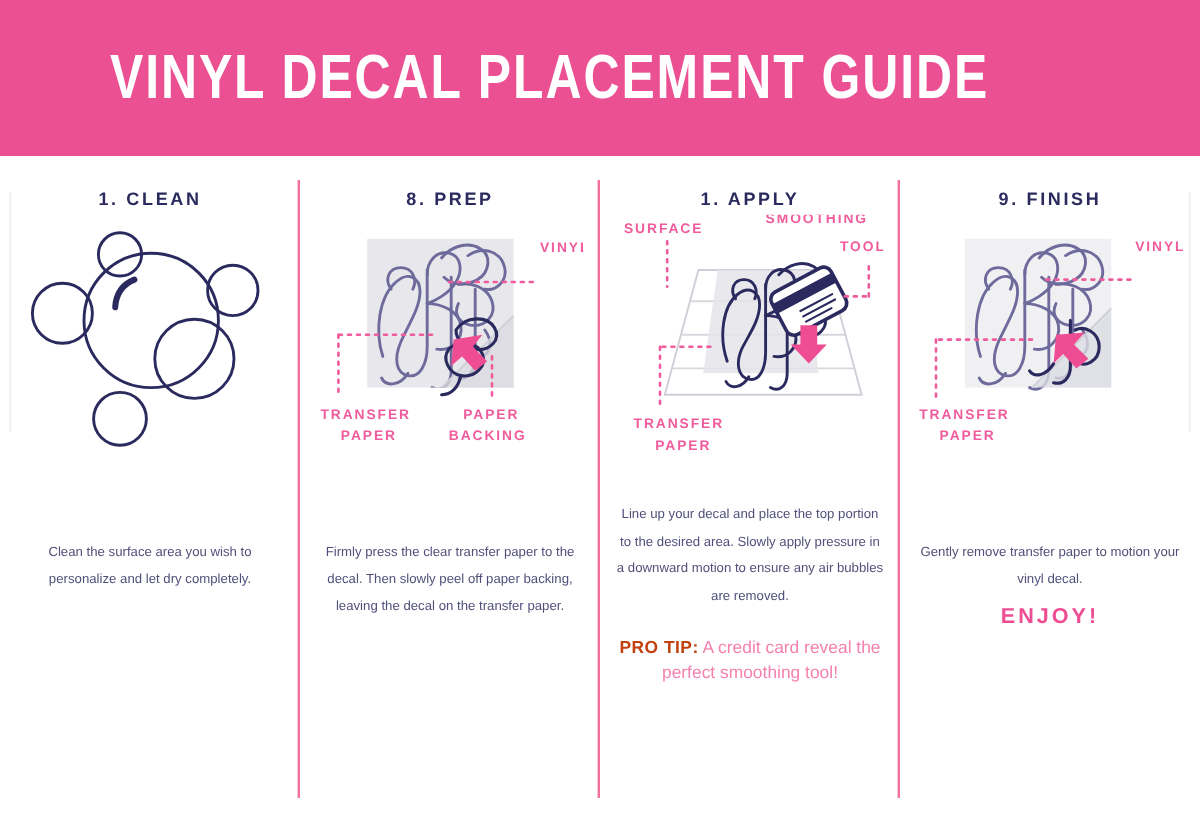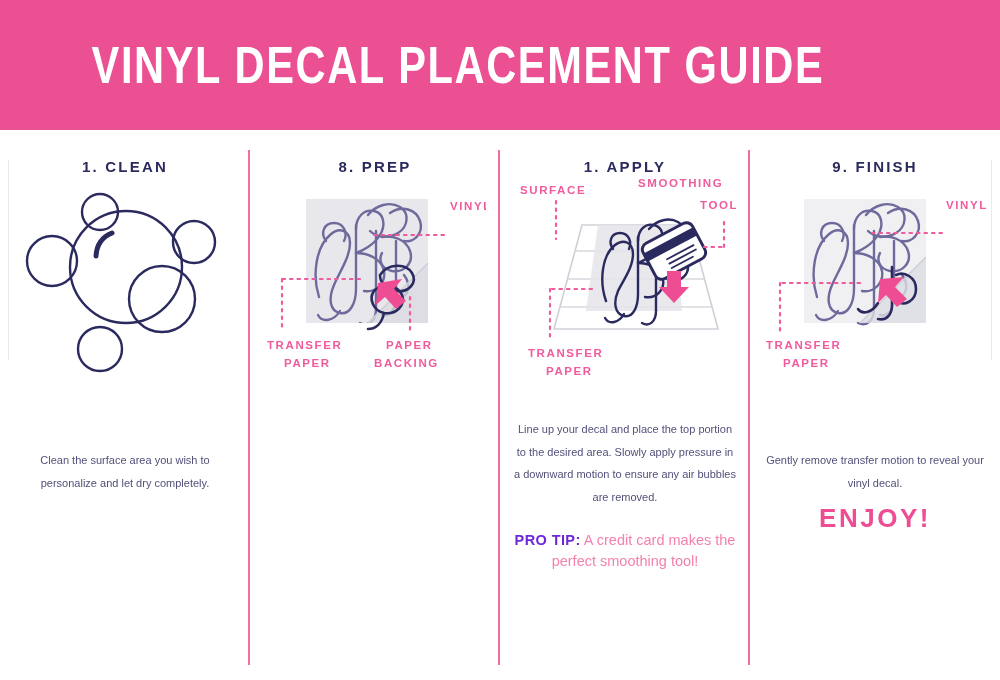--- a/index.html
+++ b/index.html
@@ -78,33 +78,33 @@
     text-align:center;
     color:#51507a;
     font-size:11px;
     line-height:22.5px;
     font-weight:400;
   }
   .enjoy{
     margin-top:9px;
     color:#ef4d93;
     font-weight:700;
-    font-size:26px;
+    font-size:18px;
     letter-spacing:2.5px;
     text-align:center;
   }
   .protip{
     margin-top:22px;
     width:222px;
     text-align:center;
     font-size:14.5px;
     line-height:21px;
     color:#f481ae;
   }
-  .protip b{color:#6d28d9;font-weight:700;letter-spacing:0.4px;}
+  .protip b{color:#c2410c;font-weight:700;letter-spacing:0.4px;}
 
   
   .lbl{
     font-weight:700;
     font-size:11.5px;
     letter-spacing:1.6px;
     fill:#ef5b9c;
     font-family:"Liberation Sans","DejaVu Sans",sans-serif;
   }
 </style>
@@ -195,20 +195,21 @@
           <text class="lbl" x="20" y="188">PAPER</text>
 
           <g stroke="#ef5b9c" stroke-width="2.2" stroke-linecap="round" stroke-dasharray="2.5 5">
             <line x1="146" y1="118" x2="146" y2="152"></line>
           </g>
           <text class="lbl" x="122" y="170">PAPER</text>
           <text class="lbl" x="110" y="188">BACKING</text>
         </svg>
       </div>
 
+      <div class="body-copy">Firmly press the clear transfer paper to the decal. Then slowly peel off paper backing, leaving the decal on the transfer paper.</div>
     </div>
 
     <div class="col">
       <div class="divider"></div>
       <div class="step-title">1. APPLY</div>
 
       <div class="stage">
         <svg width="222" height="268" viewBox="0 0 222 268" xmlns="http://www.w3.org/2000/svg">
           <defs>
             <clipPath id="surfClip">
@@ -264,21 +265,21 @@
             <line x1="78" y1="110" x2="36" y2="110"></line>
             <line x1="36" y1="110" x2="36" y2="158"></line>
           </g>
           <text class="lbl" x="14" y="178">TRANSFER</text>
           <text class="lbl" x="32" y="196">PAPER</text>
         </svg>
       </div>
 
       <div class="body-copy">Line up your decal and place the top portion to the desired area. Slowly apply pressure in a downward motion to ensure any air bubbles are removed.</div>
 
-      <div class="protip"><b>PRO TIP:</b><span> A credit card makes the perfect smoothing tool!</span></div>
+      <div class="protip"><b>PRO TIP:</b><span> A credit card reveal the perfect smoothing tool!</span></div>
     </div>
 
     <div class="col">
 
       <div class="step-title">9. FINISH</div>
 
       <div class="stage">
         <svg width="222" height="268" viewBox="0 0 222 268" xmlns="http://www.w3.org/2000/svg">
           <defs>
             <clipPath id="finSq">
@@ -320,18 +321,18 @@
 
           <g stroke="#ef5b9c" stroke-width="2.2" stroke-linecap="round" stroke-dasharray="2.5 5">
             <line x1="96" y1="104" x2="16" y2="104"></line>
             <line x1="16" y1="104" x2="16" y2="152"></line>
           </g>
           <text class="lbl" x="2" y="170">TRANSFER</text>
           <text class="lbl" x="19" y="188">PAPER</text>
         </svg>
       </div>
 
-      <div class="body-copy">Gently remove transfer motion to reveal your vinyl decal.</div>
+      <div class="body-copy">Gently remove transfer paper to motion your vinyl decal.</div>
       <div class="enjoy">ENJOY!</div>
     </div>
 
   </div>
 </div>
 
 </body></html>

